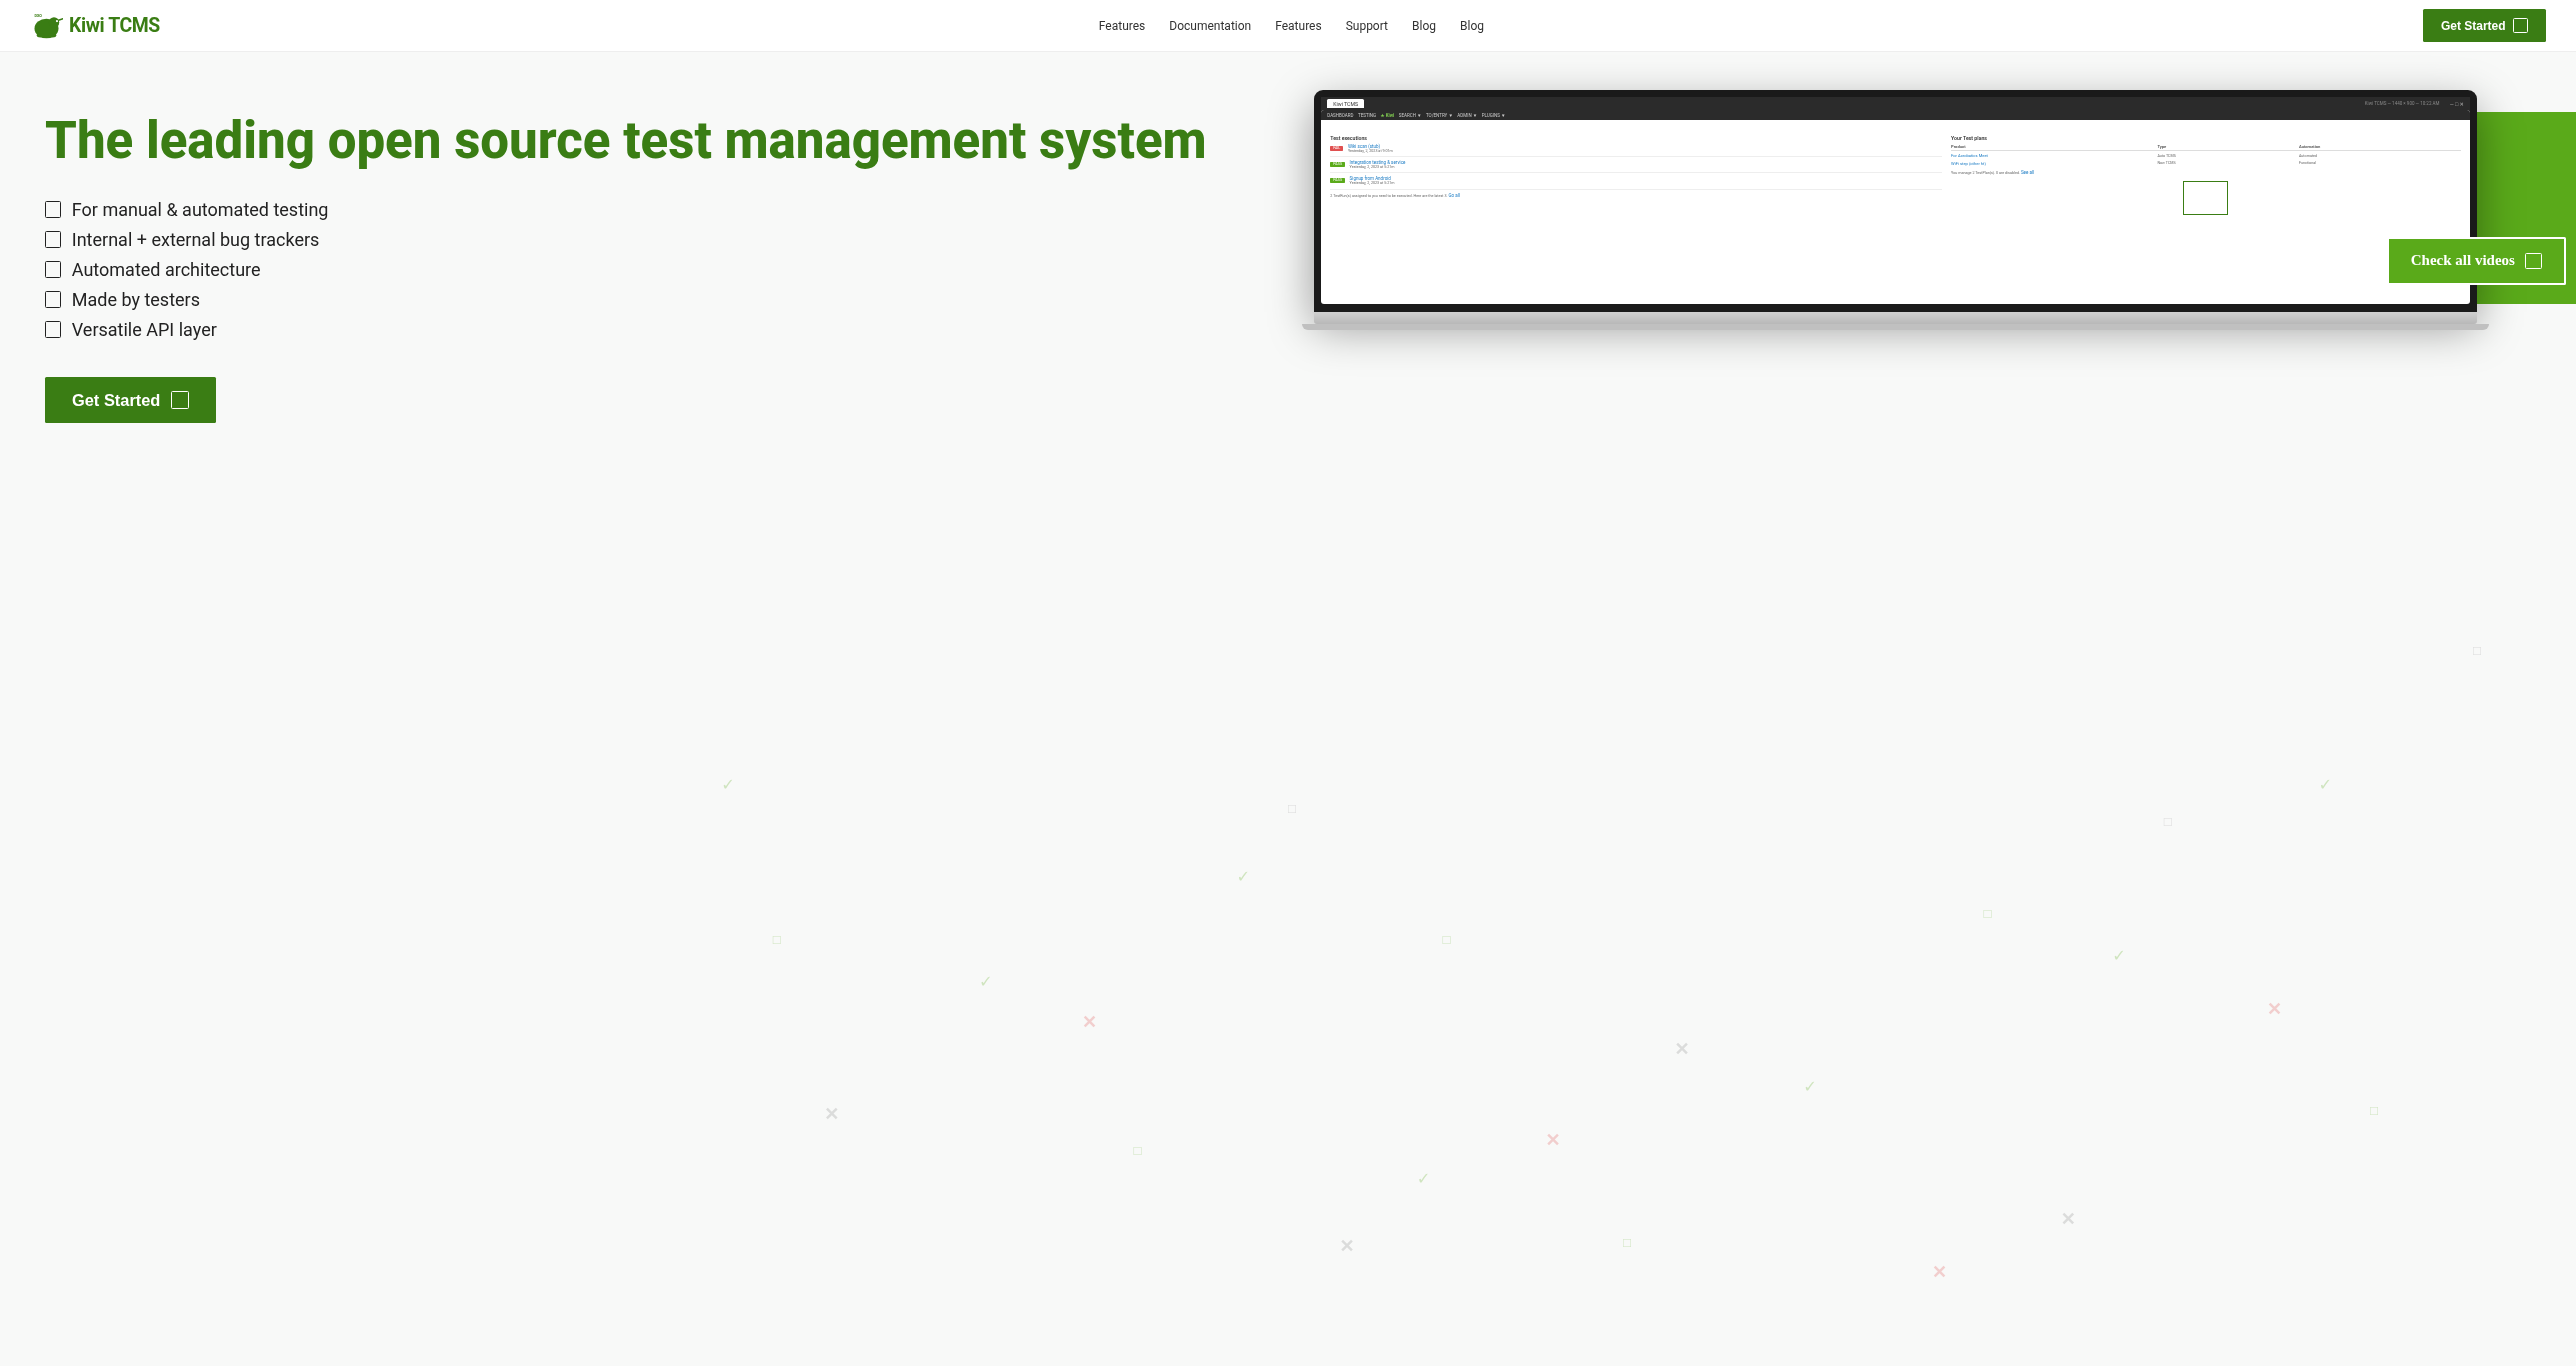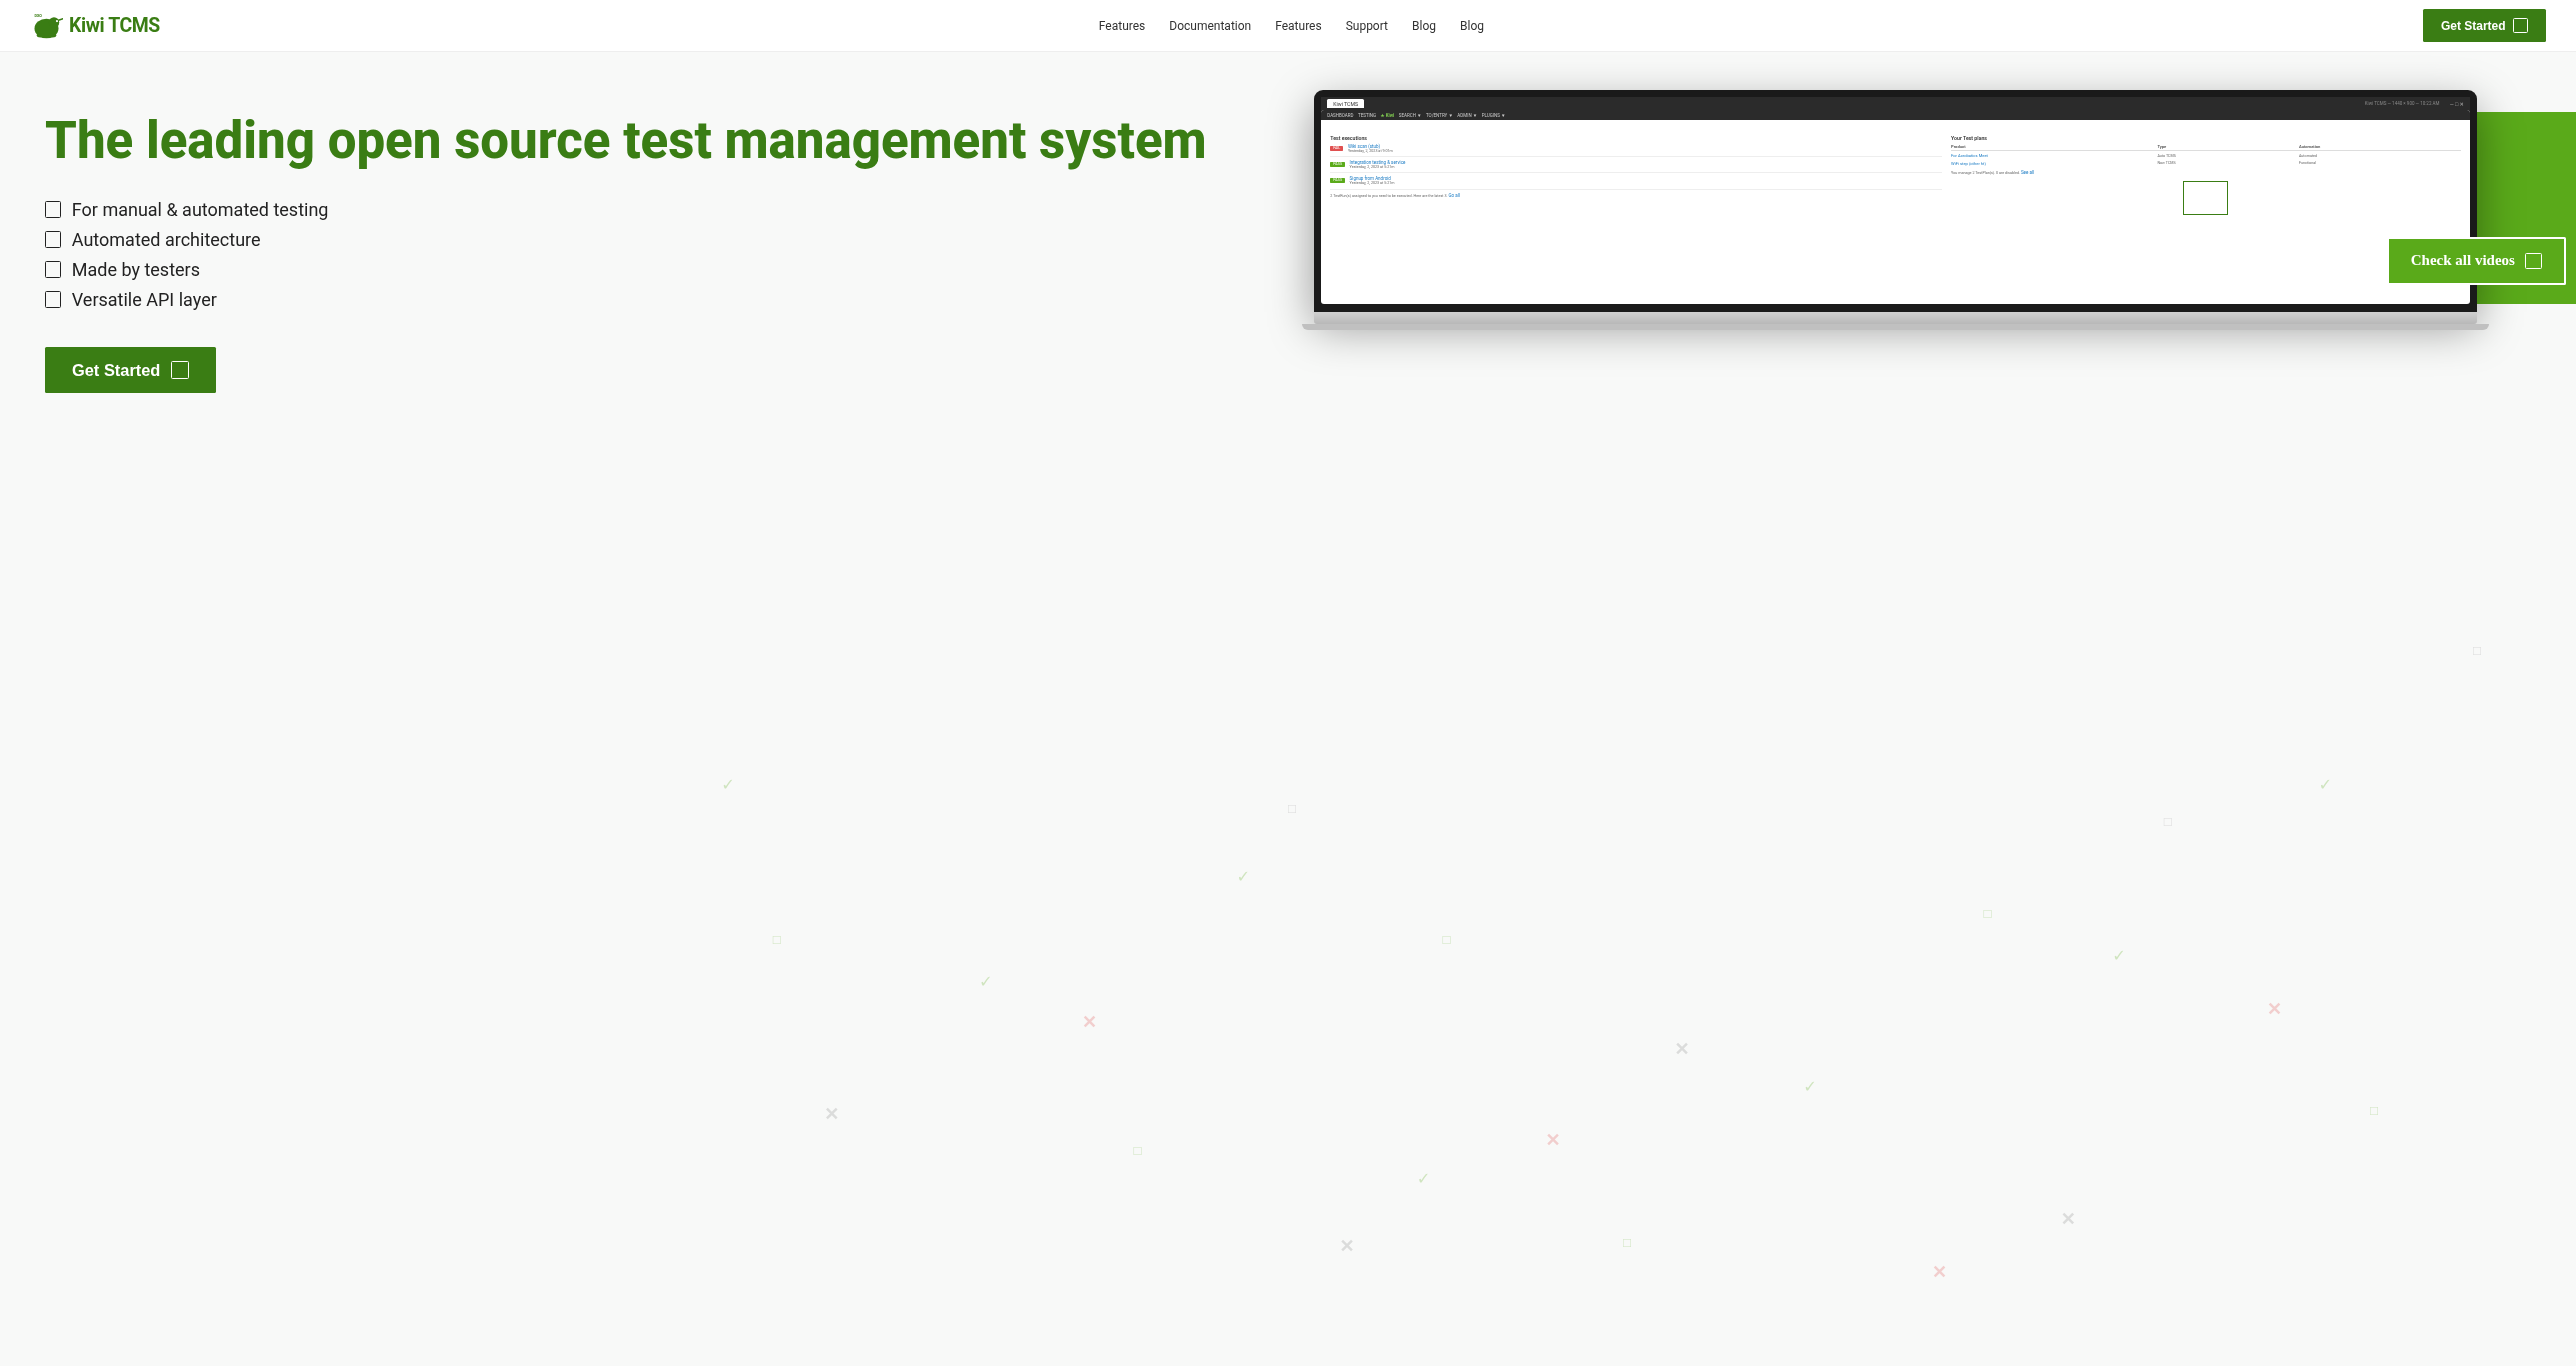--- a/index.html
+++ b/index.html
@@ -382,20 +382,24 @@
     <span class="deco gray deco-square" style="left:96%;top:45%">□</span>
   </div>
 
   <div class="hero-left">
     <h1 class="hero-title">The leading open source test management system</h1>
 
     <ul class="hero-features">
       <li>
         <div class="check-box"></div>
         <span>For manual &amp; automated testing</span>
+      </li>
+      <li>
+        <div class="check-box"></div>
+        <span>Internal + external bug trackers</span>
       </li>
       <li>
         <div class="check-box"></div>
         <span>Automated architecture</span>
       </li>
       <li>
         <div class="check-box"></div>
         <span>Made by testers</span>
       </li>
       <li>

